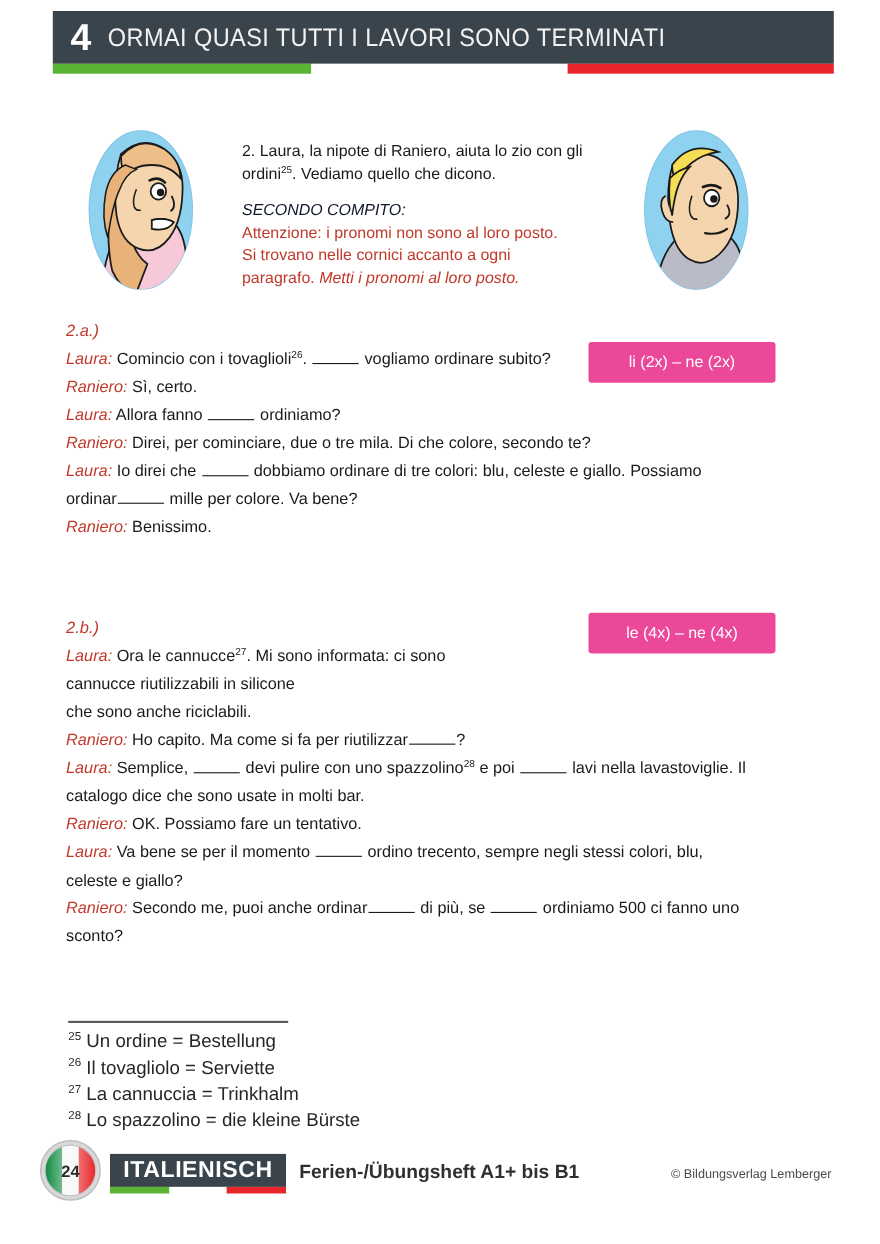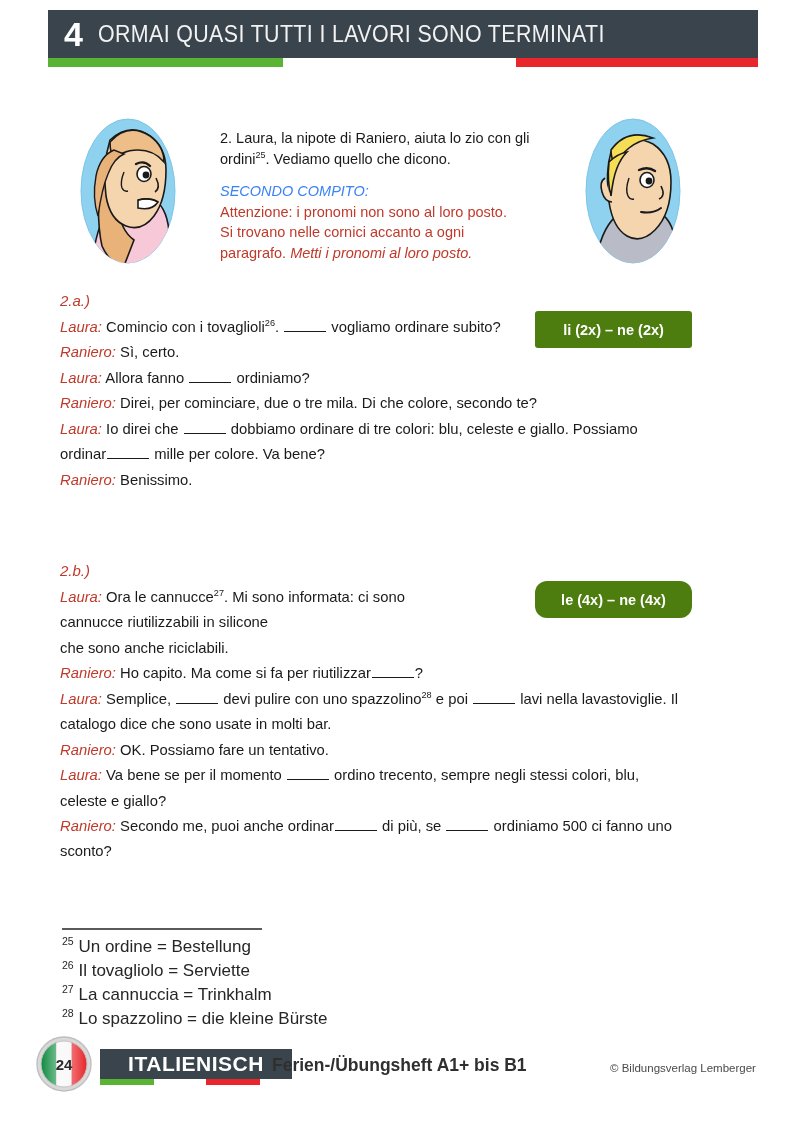--- a/index.html
+++ b/index.html
@@ -79,21 +79,21 @@
   .intro-text {
     position: absolute;
     left: 172px;
     top: 18px;
     width: 340px;
     font-size: 14.5px;
     line-height: 1.42;
   }
   .intro-text .para1 { color: #1a1a1a; margin: 0 0 12px 0; }
   .task-head {
-    color: #3b82f6;
+    color: #0f172a;
     font-style: italic;
     margin: 0;
     font-size: 14.5px;
   }
   .task-body {
     color: #c0392b;
     margin: 0;
     font-size: 14.5px;
     line-height: 1.42;
   }
@@ -132,33 +132,33 @@
     width: 42px;
     height: 0.85em;
     margin: 0 1px;
     vertical-align: baseline;
   }
 
   
   .badge {
     position: absolute;
     left: 535px;
-    width: 157px;
+    width: 170px;
     height: 37px;
-    background: #4d7c0f;
+    background: #ec4899;
     border-radius: 3px;
     color: #ffffff;
     font-size: 14.5px;
-    font-weight: bold;
+    font-weight: normal;
     display: flex;
     align-items: center;
     justify-content: center;
   }
   .badge-a { top: 311px; }
-  .badge-b { top: 581px; border-radius: 12px; }
+  .badge-b { top: 557px; }
 
   
   .footnotes {
     position: absolute;
     left: 62px;
     top: 928px;
     width: 400px;
   }
   .fn-rule {
     width: 200px;
@@ -176,21 +176,21 @@
     position: absolute;
     left: 36px;
     top: 1036px;
     width: 56px;
     height: 56px;
   }
   .subject-block {
     position: absolute;
     left: 100px;
     top: 1049px;
-    width: 192px;
+    width: 160px;
   }
   .subject-bar {
     background: #3a444c;
     height: 30px;
     display: flex;
     align-items: center;
     justify-content: center;
   }
   .subject-label {
     color: #ffffff;

